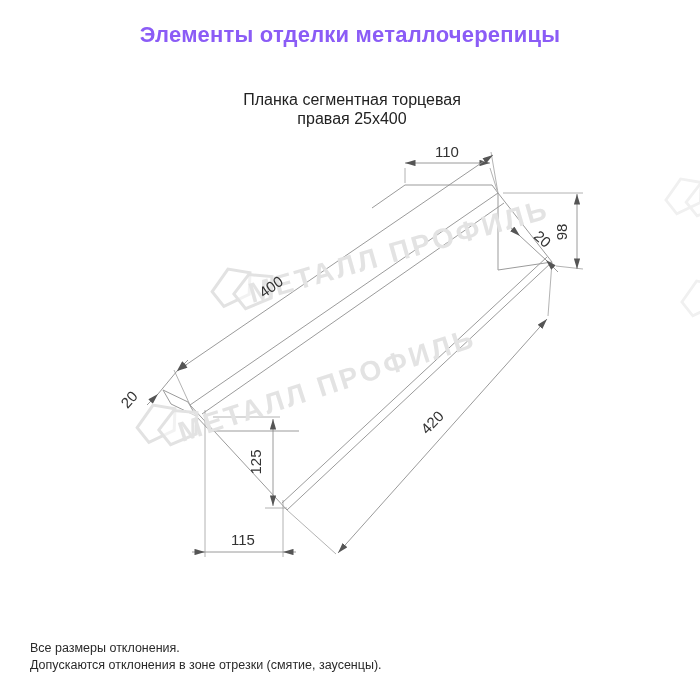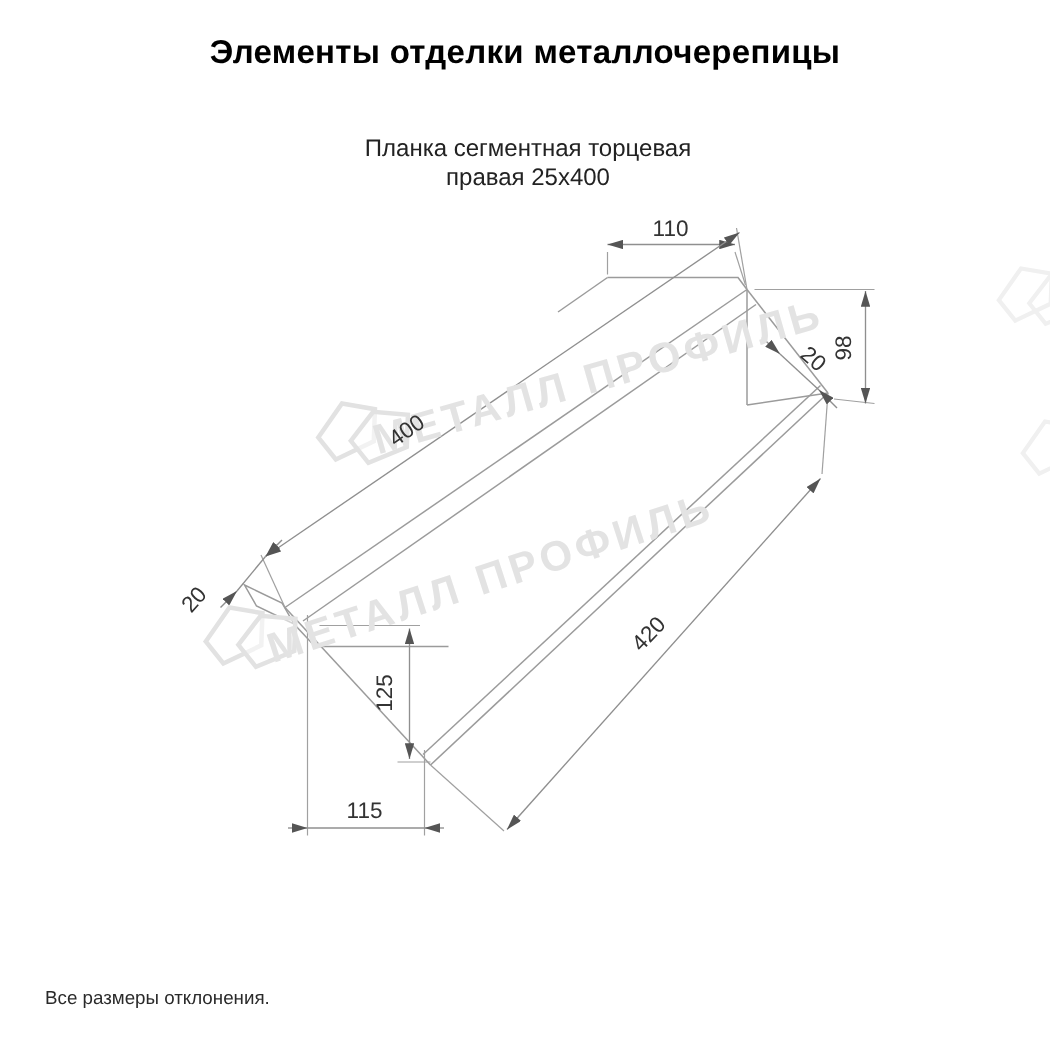--- a/index.html
+++ b/index.html
@@ -2,21 +2,21 @@
 <html><head>
 <meta charset="utf-8">
 <style>
   html,body{margin:0;padding:0;}
   body{
     width:700px;height:700px;background:#ffffff;position:relative;overflow:hidden;
     font-family:"Liberation Sans", sans-serif;
   }
   .page-title{
     position:absolute;top:22px;left:0;width:700px;text-align:center;
-    font-size:22px;font-weight:bold;color:#000000;letter-spacing:.2px;
+    font-size:22px;font-weight:bold;color:#8b5cf6;letter-spacing:.2px;
   }
   .product-title{
     position:absolute;top:90px;left:0;width:704px;text-align:center;
     font-size:16px;color:#222222;line-height:19px;
   }
   svg.drawing{position:absolute;left:0;top:0;}
   .part-line{stroke:#9b9b9b;stroke-width:1;fill:none;}
   .dim-line{stroke:#8f8f8f;stroke-width:0.9;fill:none;}
   .ext-line{stroke:#a0a0a0;stroke-width:0.8;fill:none;}
   .dim-text{fill:#333333;font-size:15px;font-family:"Liberation Sans",sans-serif;}
@@ -132,13 +132,14 @@
     <text class="dim-text" text-anchor="middle" transform="translate(274,291) rotate(-35)">400</text>
     <text class="dim-text" text-anchor="middle" transform="translate(133,403) rotate(-48)">20</text>
     <text class="dim-text" text-anchor="middle" transform="translate(261,462) rotate(-90)">125</text>
     <text class="dim-text" x="243" y="545" text-anchor="middle">115</text>
     <text class="dim-text" text-anchor="middle" transform="translate(436,426) rotate(-46)">420</text>
   </g>
 </svg>
 
 <div class="footer">
   <div>Все размеры отклонения.</div>
+  <div>Допускаются отклонения в зоне отрезки (смятие, заусенцы).</div>
 </div>
 
 </body></html>

